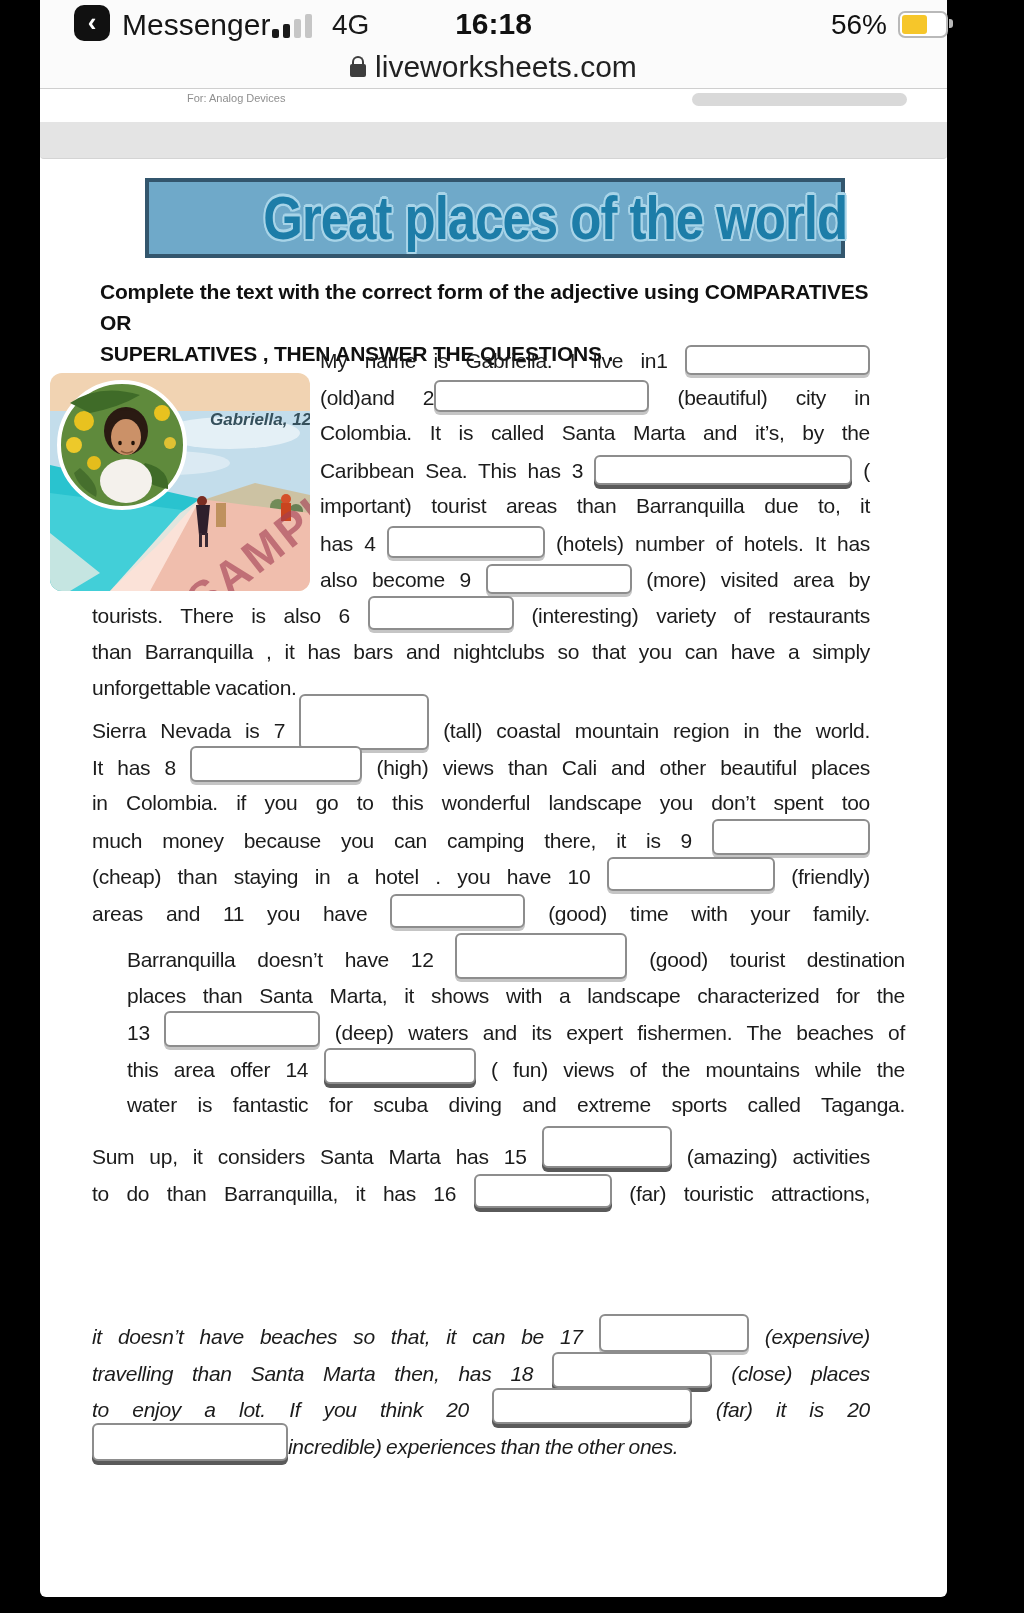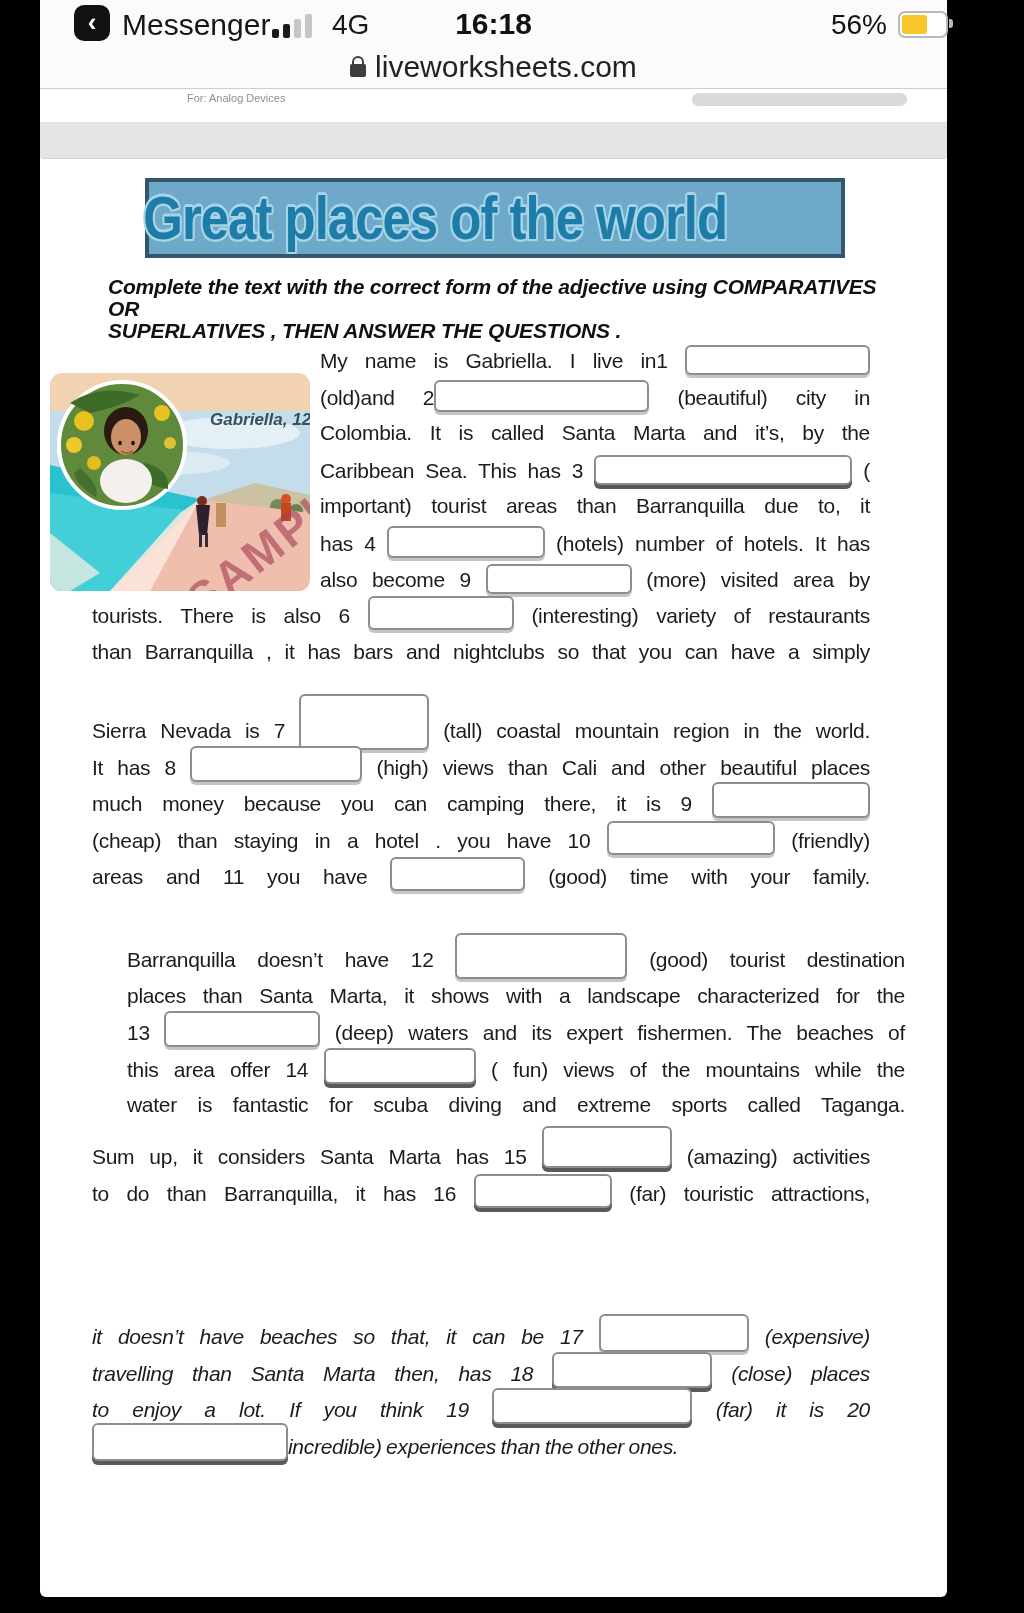--- a/index.html
+++ b/index.html
@@ -39,27 +39,27 @@
   
   .adstrip{position:absolute;left:0;top:88px;width:100%;height:34px;background:#fff;
            border-top:1px solid #cfcfcf;}
   .adtext{position:absolute;left:147px;top:3px;font-size:11px;color:#8f8f8f;filter:blur(.6px);}
   .adpill{position:absolute;left:652px;top:4px;width:215px;height:13px;background:#d9d9d9;border-radius:7px;}
   .grayband{position:absolute;left:0;top:122px;width:100%;height:36px;background:#e4e4e4;
             border-bottom:1px solid #d4d4d4;border-radius:0 0 4px 4px;}
 
   
   .wtitle{position:absolute;left:105px;top:178px;width:700px;height:80px;background:#6fa9c9;
-          border:4px solid #33566d;box-sizing:border-box;display:flex;align-items:center;justify-content:flex-start;}
+          border:4px solid #33566d;box-sizing:border-box;display:flex;align-items:center;justify-content:flex-end;}
   .wtitle span{display:block;transform:scale(1.02,1.22);font-size:50px;font-weight:700;
           letter-spacing:-1px;color:#1d7da8;white-space:nowrap;
           text-shadow:2px 0 #a8d4e8,-2px 0 #a8d4e8,0 2px #a8d4e8,0 -2px #a8d4e8,
                       1.5px 1.5px #a8d4e8,-1.5px -1.5px #a8d4e8,1.5px -1.5px #a8d4e8,-1.5px 1.5px #a8d4e8;}
-  .instructions{position:absolute;left:68px;top:276px;width:790px;font-size:21px;font-weight:700;
-          color:#101010;line-height:22px;letter-spacing:-.2px;font-style:italic;}
+  .instructions{position:absolute;left:60px;top:276px;width:790px;font-size:21px;font-weight:700;
+          color:#101010;line-height:31px;letter-spacing:-.2px;}
 
   .photo{position:absolute;left:10px;top:373px;width:260px;height:178px;}
 
   .para{position:absolute;font-size:21px;color:#1c1c1c;letter-spacing:-.3px;word-spacing:-1px;
         line-height:36.5px;}
   .wline{text-align:justify;text-align-last:justify;height:36.5px;overflow:visible;white-space:nowrap;}
   .wline.left{text-align:left;text-align-last:left;}
   .para-a {left:280px;top:342px;width:550px;}
   .para-a2{left:52px;top:597px;width:778px;}
   .para-b {left:52px;top:712px;width:778px;}
@@ -178,41 +178,43 @@
         <div class="wline"><span>(old)and 2</span><span class="blank" role="textbox" style="width: 215px; height: 32px; margin-top: -6px; top: 7px;"></span><span> (beautiful) city in</span></div>
         <div class="wline"><span>Colombia. It is called Santa Marta and it’s, by the</span></div>
         <div class="wline"><span>Caribbean Sea. This has 3 </span><span class="blank u" role="textbox" style="width: 258px; height: 30px; margin-top: -4px; top: 7px;"></span><span> (</span></div>
         <div class="wline"><span>important) tourist areas than Barranquilla due to, it</span></div>
         <div class="wline"><span>has 4 </span><span class="blank" role="textbox" style="width: 158px; height: 32px; margin-top: -6px; top: 7px;"></span><span> (hotels) number of hotels. It has</span></div>
         <div class="wline"><span>also become 9 </span><span class="blank" role="textbox" style="width: 146px; height: 30px; margin-top: -4px; top: 7px;"></span><span> (more) visited area by</span></div>
       </div>
     <div class="para para-a2">
         <div class="wline"><span>tourists. There is also 6 </span><span class="blank" role="textbox" style="width: 146px; height: 34px; margin-top: -8px; top: 7px;"></span><span> (interesting) variety of restaurants</span></div>
         <div class="wline"><span>than Barranquilla , it has  bars and nightclubs so that you can have a simply</span></div>
+        <div class="wline left"><span>unforgettable vacation.</span></div>
       </div>
     <div class="para para-b">
         <div class="wline"><span>Sierra Nevada is 7 </span><span class="blank" role="textbox" style="width: 130px; height: 56px; margin-top: -30px; top: 12px;"></span><span> (tall) coastal mountain region in the world.</span></div>
         <div class="wline"><span>It has    8 </span><span class="blank" role="textbox" style="width: 172px; height: 36px; margin-top: -10px; top: 7px;"></span><span> (high) views than Cali and other beautiful places</span></div>
+        <div class="wline"><span>in Colombia. if you go to this wonderful landscape you don’t spent too</span></div>
         <div class="wline"><span>much money because you can camping there,   it is 9 </span><span class="blank" role="textbox" style="width: 158px; height: 36px; margin-top: -10px; top: 7px;"></span></div>
         <div class="wline"><span>(cheap) than staying in a hotel . you have   10 </span><span class="blank" role="textbox" style="width: 168px; height: 34px; margin-top: -8px; top: 7px;"></span><span> (friendly)</span></div>
         <div class="wline"><span>areas and 11 you have </span><span class="blank" role="textbox" style="width: 135px; height: 34px; margin-top: -8px; top: 7px;"></span><span> (good) time with your family.</span></div>
       </div>
     <div class="para para-c">
         <div class="wline"><span>Barranquilla doesn’t have 12 </span><span class="blank" role="textbox" style="width: 172px; height: 46px; margin-top: -20px; top: 12px;"></span><span> (good)  tourist destination</span></div>
         <div class="wline"><span>places than  Santa Marta, it shows with a  landscape characterized for the</span></div>
         <div class="wline"><span>13 </span><span class="blank" role="textbox" style="width: 156px; height: 36px; margin-top: -10px; top: 7px;"></span><span> (deep)  waters and its expert fishermen. The beaches of</span></div>
         <div class="wline"><span>this area offer 14 </span><span class="blank u" role="textbox" style="width: 152px; height: 36px; margin-top: -10px; top: 7px;"></span><span> ( fun)  views of the mountains while the</span></div>
         <div class="wline"><span>water is fantastic for scuba diving and extreme sports called Taganga.</span></div>
       </div>
     <div class="para para-d">
         <div class="wline"><span>Sum up, it considers Santa Marta has 15 </span><span class="blank u" role="textbox" style="width: 130px; height: 42px; margin-top: -16px; top: 4px;"></span><span> (amazing) activities</span></div>
         <div class="wline"><span>to do than  Barranquilla,  it has  16 </span><span class="blank u" role="textbox" style="width: 138px; height: 34px; margin-top: -8px; top: 7px;"></span><span> (far) touristic attractions,</span></div>
       </div>
     <div class="para para-e">
         <div class="wline"><span>it doesn’t  have beaches so  that, it can be 17 </span><span class="blank" role="textbox" style="width: 150px; height: 38px; margin-top: -12px; top: 8px;"></span><span> (expensive)</span></div>
         <div class="wline"><span>travelling  than Santa Marta then,  has  18 </span><span class="blank u" role="textbox" style="width: 160px; height: 36px; margin-top: -10px; top: 7px;"></span><span> (close)  places</span></div>
-        <div class="wline"><span>to  enjoy  a  lot.  If  you  think  19 </span><span class="blank u" role="textbox" style="width: 200px; height: 36px; margin-top: -10px; top: 7px;"></span><span> (far)  it  is  20</span></div>
+        <div class="wline"><span>to  enjoy  a  lot.  If  you  think  20 </span><span class="blank u" role="textbox" style="width: 200px; height: 36px; margin-top: -10px; top: 7px;"></span><span> (far)  it  is  20</span></div>
         <div class="wline left"><span class="blank u" role="textbox" style="width: 196px; height: 38px; margin-top: -12px; top: 7px;"></span><span>incredible) experiences than the other ones.</span></div>
       </div>
 
     <div class="botbar"></div>
   </div>
 </div>
 
 </body></html>

